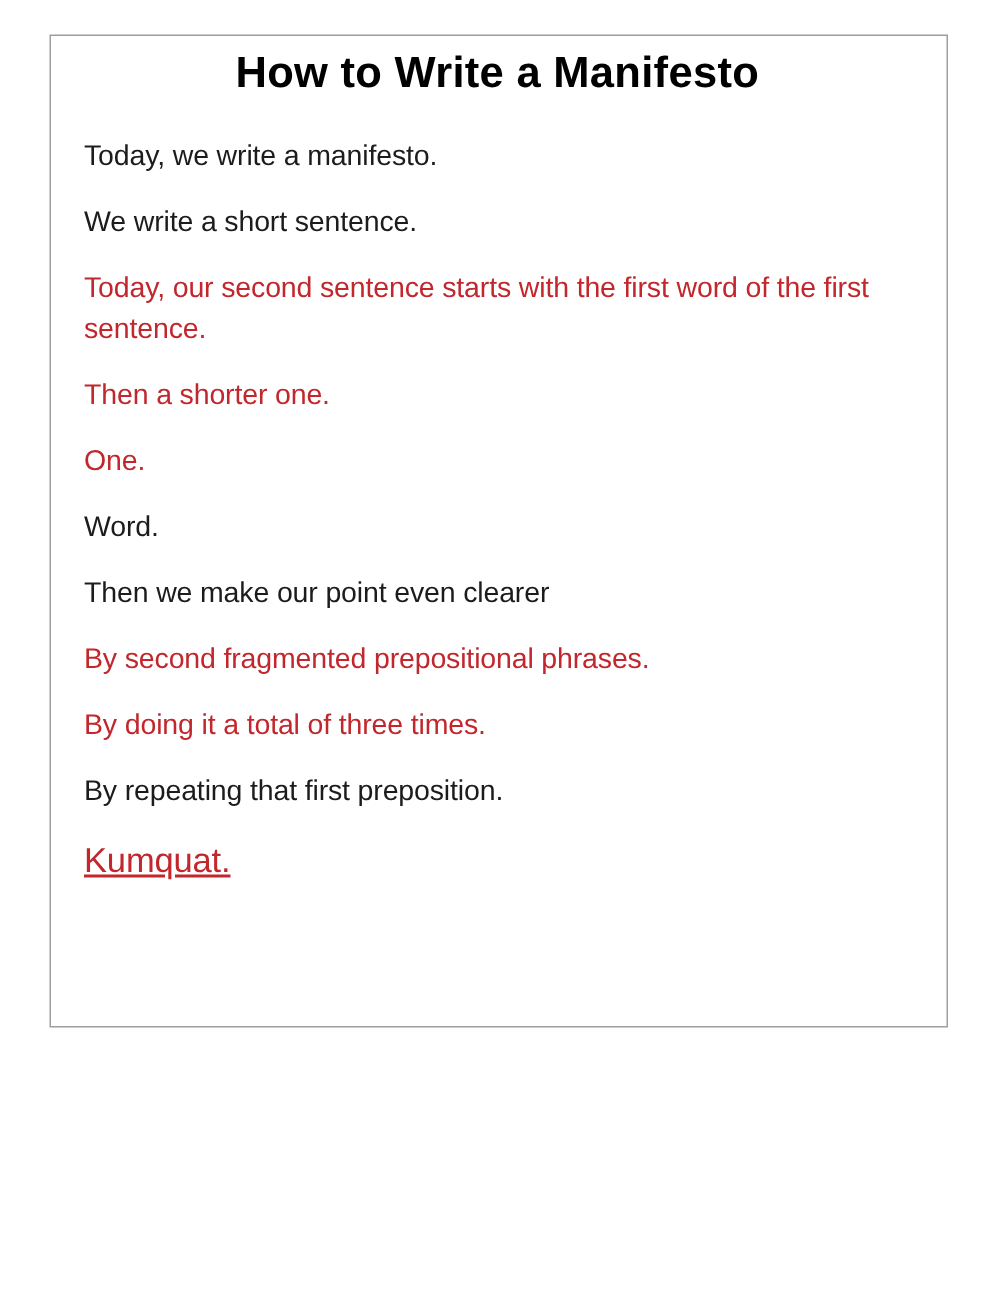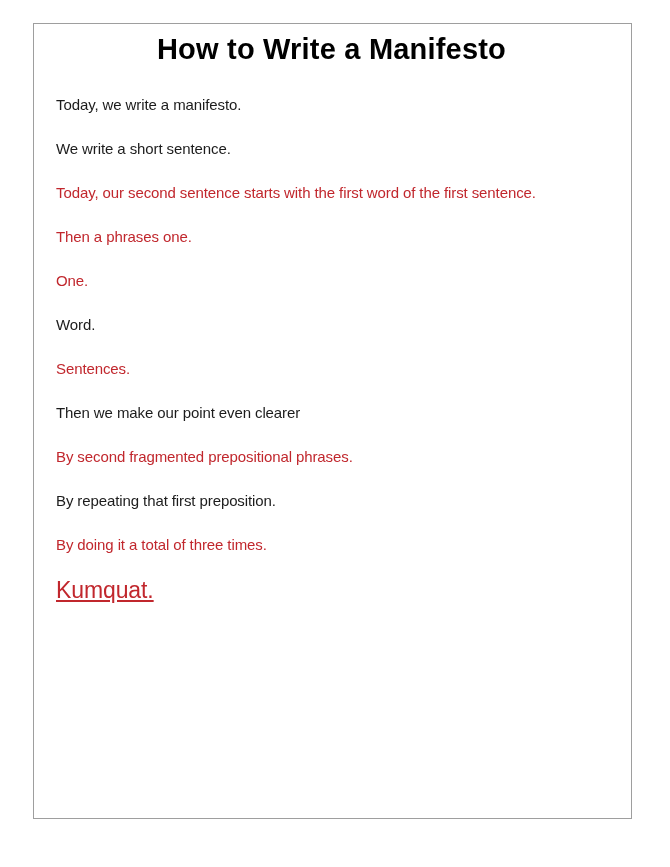--- a/index.html
+++ b/index.html
@@ -15,21 +15,21 @@
     position: relative;
     width: 670px;
     height: 867px;
     background: var(--bg, #ffffff);
   }
   .page {
     position: absolute;
     left: 33px;
     top: 23px;
     width: 599px;
-    height: 796px;
+    height: 662px;
     box-sizing: border-box;
     border: 1.5px solid var(--border-color, #9e9e9e);
     background: var(--bg, #ffffff);
     padding: 8px 24px 0 22px;
     overflow: hidden;
   }
   .title {
     margin: 0;
     padding: 0;
     font-size: 29px;
@@ -37,21 +37,21 @@
     font-weight: bold;
     text-align: center;
     color: var(--title-color, #000000);
     letter-spacing: 0.2px;
   }
   .body-text {
     margin-top: 24px;
   }
   .para {
     margin: 0 0 17px 0;
-    font-size: 15px;
+    font-size: 19px;
     line-height: 27px;
     letter-spacing: -0.1px;
   }
   .para.black { color: var(--body-color, #1c1c1c); }
   .para.red   { color: var(--accent-red, #c1272d); }
   .para.large {
     font-size: 23px;
     line-height: 30px;
     margin-top: 4px;
     text-decoration: underline;
@@ -60,24 +60,23 @@
 </head>
 <body>
 
 <div class="canvas">
   <div class="page">
     <h1 class="title">How to Write a Manifesto</h1>
     <div class="body-text">
         <p class="para black">Today, we write a manifesto.</p>
         <p class="para black">We write a short sentence.</p>
         <p class="para red">Today, our second sentence starts with the first word of the first sentence.</p>
-        <p class="para red">Then a phrases one.</p>
+        <p class="para red">Then a shorter one.</p>
         <p class="para red">One.</p>
         <p class="para black">Word.</p>
-        <p class="para red">Sentences.</p>
         <p class="para black">Then we make our point even clearer</p>
         <p class="para red">By second fragmented prepositional phrases.</p>
+        <p class="para red">By doing it a total of three times.</p>
         <p class="para black">By repeating that first preposition.</p>
-        <p class="para red">By doing it a total of three times.</p>
         <p class="para red large">Kumquat.</p>
       </div>
   </div>
 </div>
 
 </body></html>

